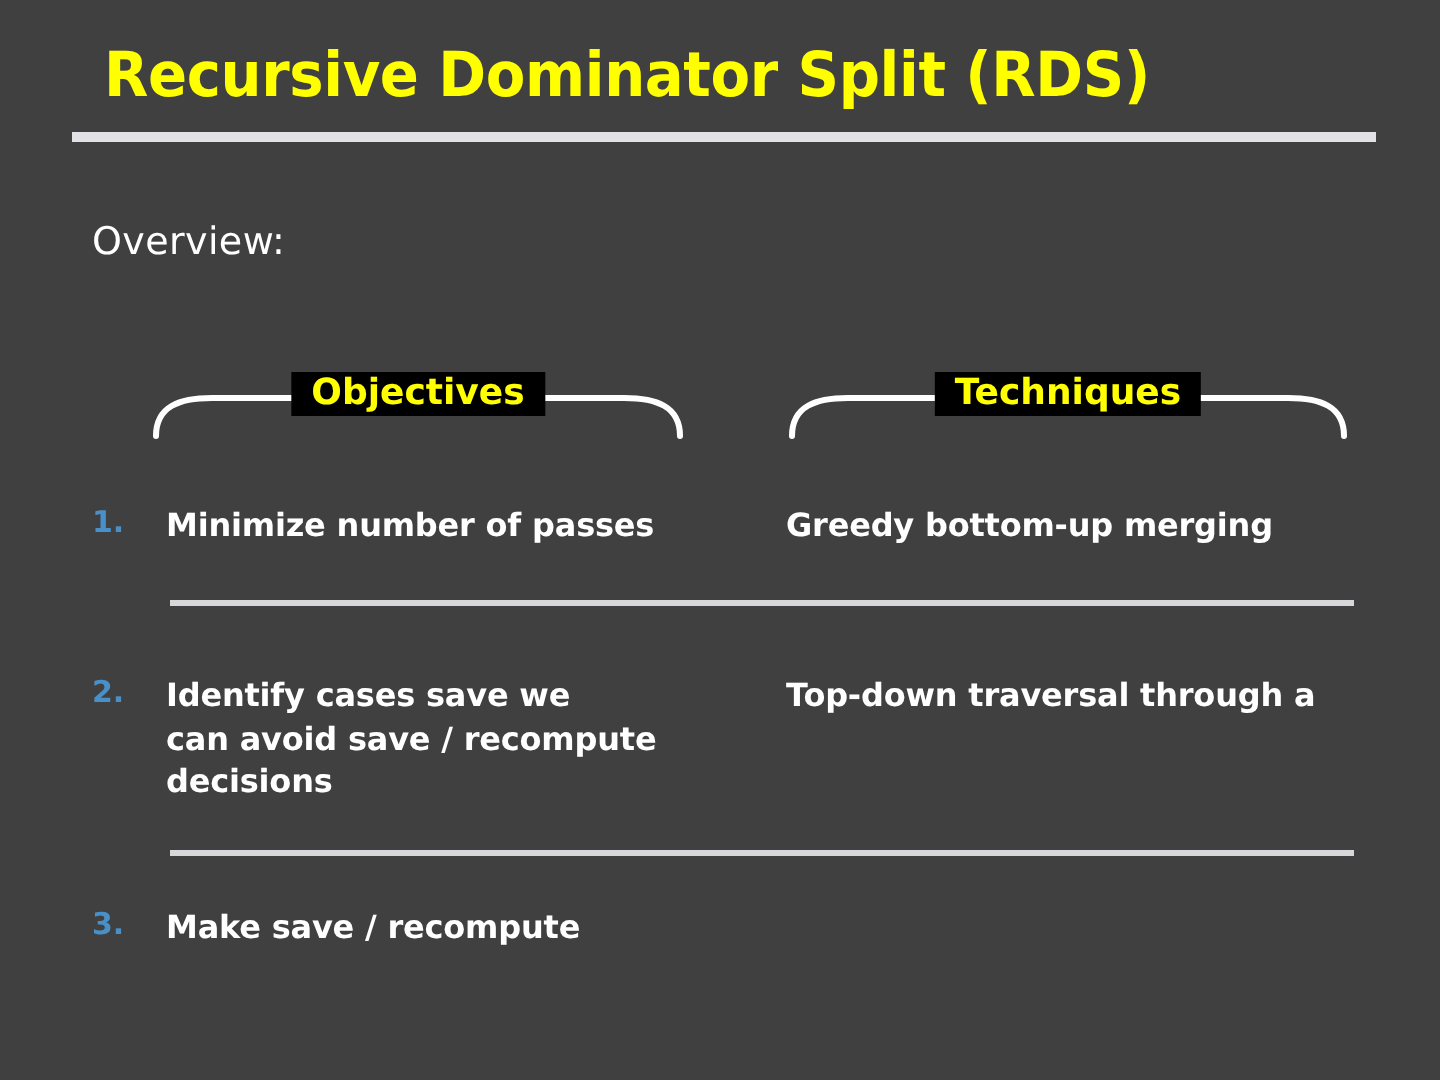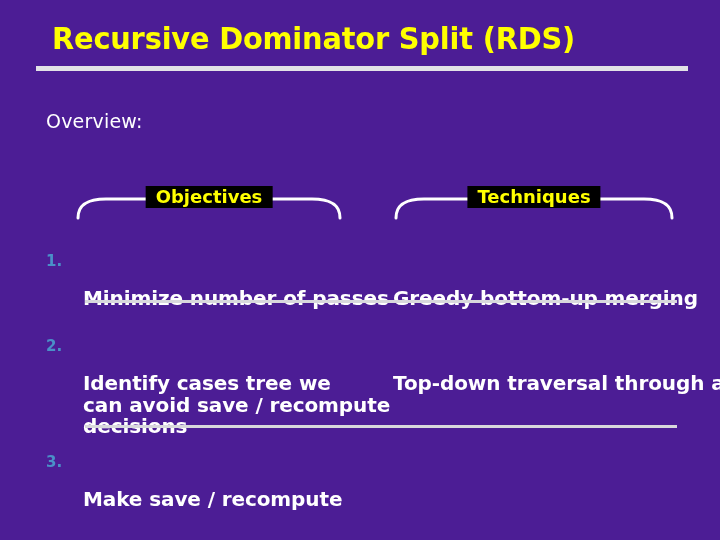--- a/index.html
+++ b/index.html
@@ -11,21 +11,21 @@
     width: 720px;
     height: 540px;
     overflow: hidden;
     font-family: "DejaVu Sans", sans-serif;
     position: relative;
   }
 
   .slide {
     position: absolute;
     inset: 0;
-    background: #4c1d95;
+    background: #404040;
   }
 
   
   .slide-title {
     position: absolute;
     left: 52px;
     top: 20px;
     font-size: 31px;
     font-weight: bold;
     color: #ffff00;
@@ -91,26 +91,25 @@
   }
   .row-number {
     position: absolute;
     left: 46px;
     font-size: 15px;
     font-weight: bold;
     color: #4a90c8;
   }
   .cell {
     position: absolute;
-    font-size: 20px;
+    font-size: 16px;
     font-weight: bold;
     color: #ffffff;
     line-height: 21.5px;
     letter-spacing: -0.1px;
-    margin-top: 36px;
   }
   .cell-left  { left: 83px;  width: 300px; }
   .cell-right { left: 393px; width: 300px; }
   .cell .em {
     font-style: italic;
     font-weight: bold;
   }
   .cell .line { display: block; white-space: nowrap; }
 
   #row-1 { top: 252px; }
@@ -161,21 +160,21 @@
     <div class="cell cell-right">
         <span class="line">Greedy bottom-up merging</span>
       </div>
   </div>
 
   <div class="row-separator" id="separator-1"></div>
 
   <div class="row" id="row-2">
     <span class="row-number">2.</span>
     <div class="cell cell-left">
-        <span class="line">Identify cases tree we</span>
+        <span class="line">Identify cases save we</span>
         <span class="line">can avoid save / recompute</span>
         <span class="line">decisions</span>
       </div>
     <div class="cell cell-right">
         <span class="line">Top-down traversal through a</span>
       </div>
   </div>
 
   <div class="row-separator" id="separator-2"></div>
 

